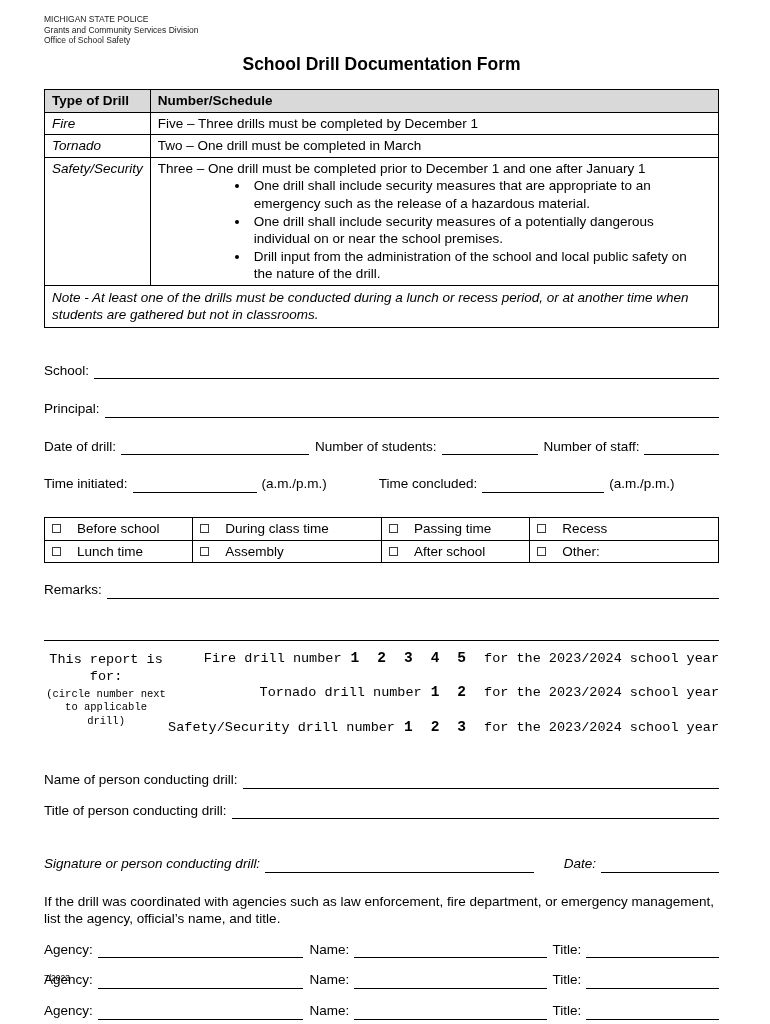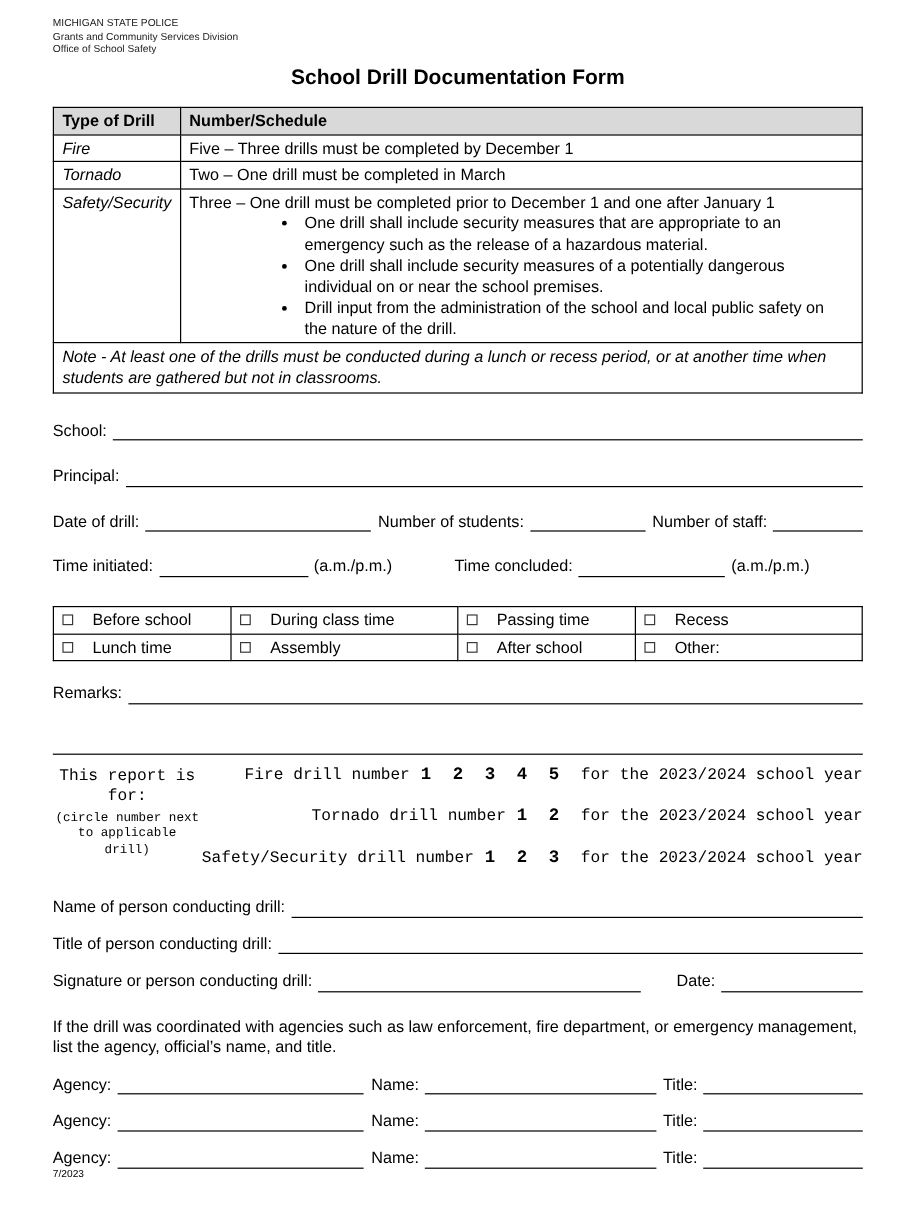--- a/index.html
+++ b/index.html
@@ -43,23 +43,23 @@
   .rline{display:flex;justify-content:flex-end;align-items:baseline;white-space:nowrap;}
   .rline + .rline{margin-top:16px;}
   .num{font-weight:bold;font-size:14.5px;margin:0 9px;}
   .num:first-of-type{margin-left:17px;}
   .rsuffix{margin-left:9px;}
   .version{font-size:8.5px;position:absolute;left:44px;bottom:40px;}
   .mt13{margin-top:13px;}
   .mt18{margin-top:18px;}
   .mt20{margin-top:20px;}
   .mt21{margin-top:21px;}
-  .mt22{margin-top:22px;}
+  .mt22{margin-top:34px;}
   .mt26{margin-top:26px;}
-  .mt28{margin-top:14px;}
+  .mt28{margin-top:36px;font-style:italic;}
   .para{margin-top:20px;}
 </style>
 </head>
 <body>
 
 <div class="page">
 
   <div class="org">
     <div>MICHIGAN STATE POLICE</div>
     <div>Grants and Community Services Division</div>

